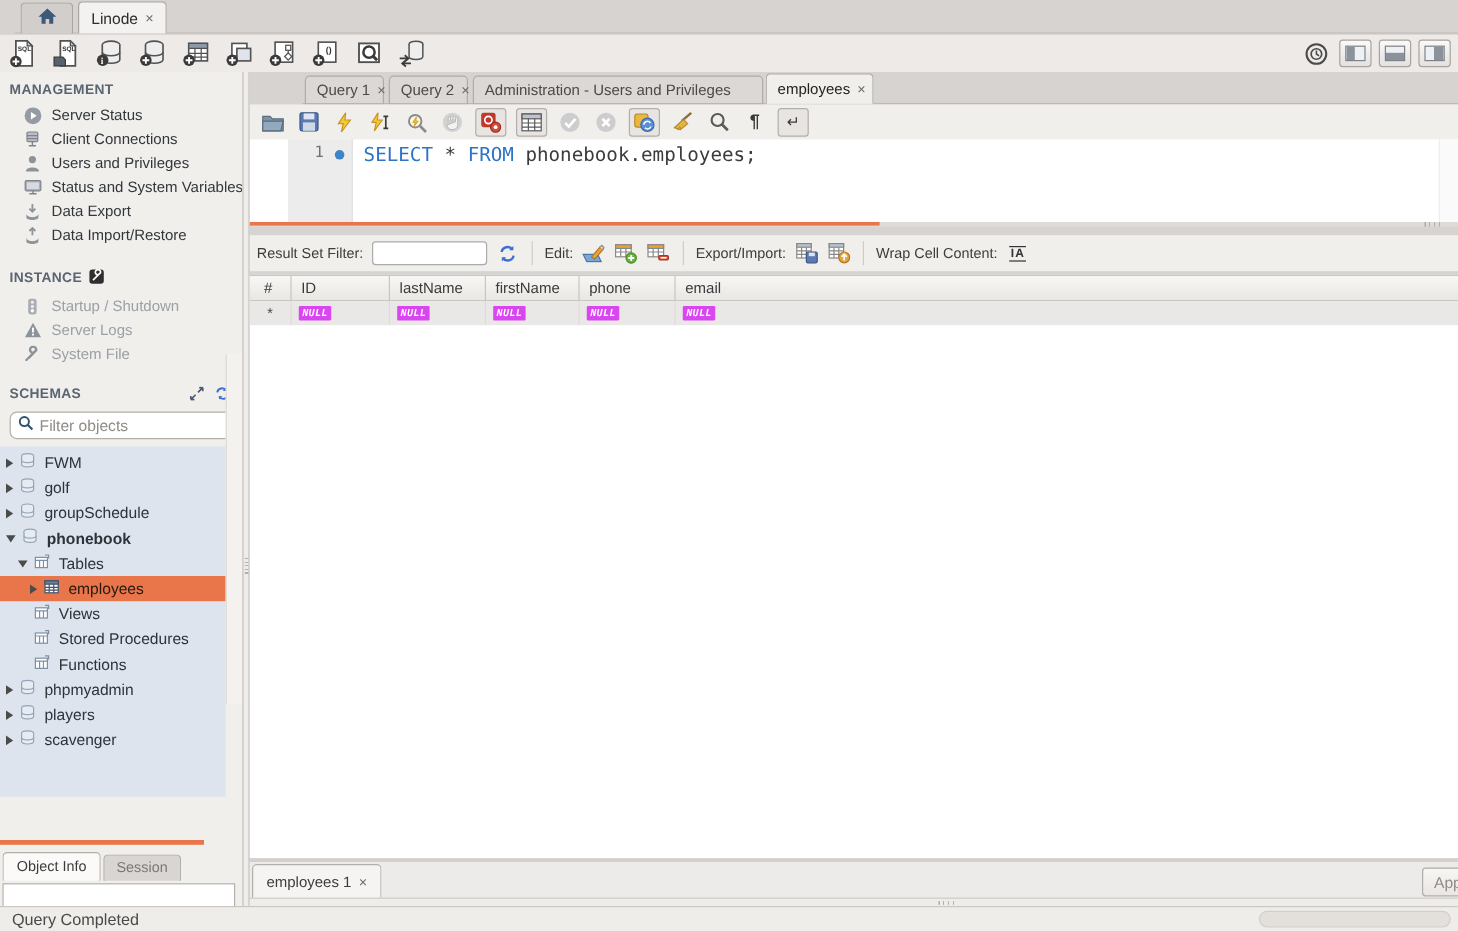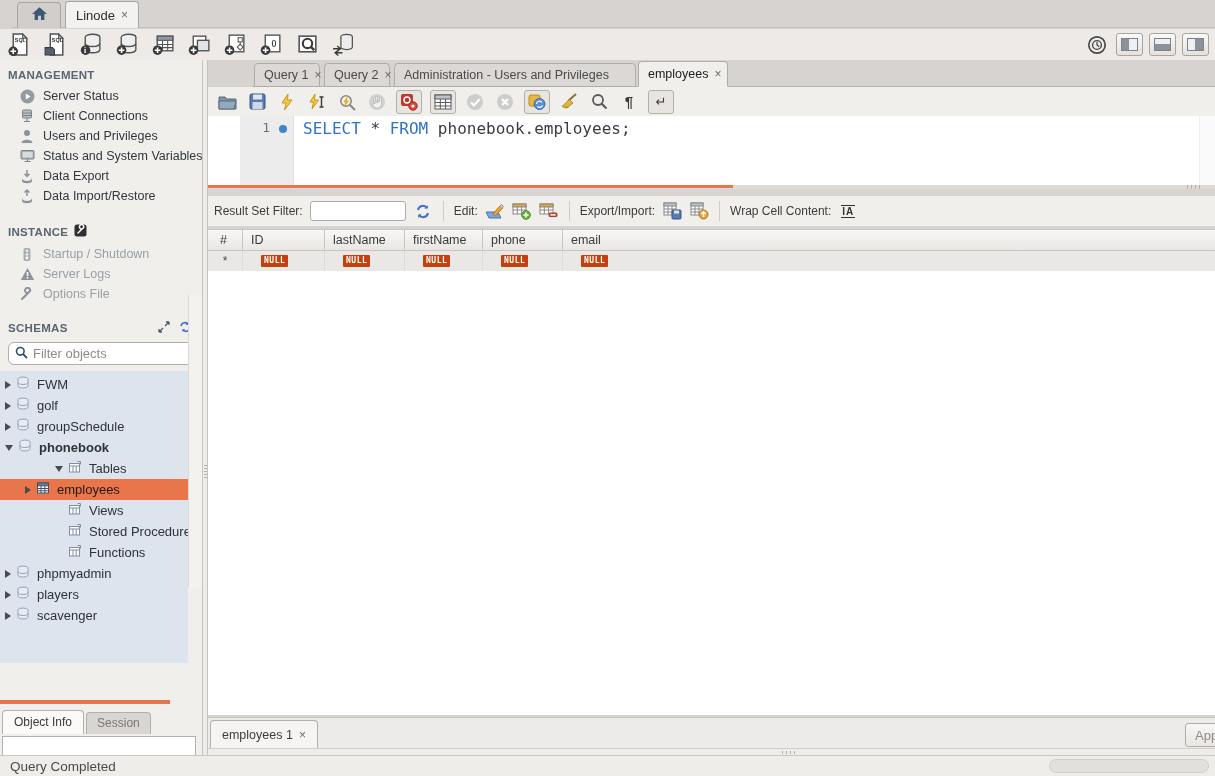--- a/index.html
+++ b/index.html
@@ -28,21 +28,21 @@
   .mi { width:16px; height:16px; flex:0 0 16px; display:flex; align-items:center; justify-content:center; }
   .sch-head { position:relative; }
   .sch-icons { position:absolute; right:10px; top:8px; display:flex; gap:9px; }
   .filter-wrap { margin:3px 8px 6px 8px; height:23px; background:#fff; border:1px solid #b3afab; border-radius:6px; display:flex; align-items:center; padding:0 6px; gap:5px; }
   .filter-wrap input { border:none; outline:none; flex:1; font-size:13px; color:#444; font-family:"Liberation Sans",sans-serif; background:transparent; }
   .filter-wrap input::placeholder { color:#8f8b87; }
 
   #tree { background:#dde4ee; width:188px; height:292px; padding-top:3px; }
   .trow { height:21px; display:flex; align-items:center; gap:5px; font-size:13px; color:#2e3339; white-space:nowrap; }
   .trow .lbl { padding-left:2px; }
-  .lvl0 { padding-left:5px; } .lvl1 { padding-left:15px;margin-left:40px; }
+  .lvl0 { padding-left:5px; } .lvl1 { padding-left:15px; }
   .exp { width:0; height:0; border-style:solid; flex:0 0 auto; }
   .exp.right { border-width:4px 0 4px 6px; border-color:transparent transparent transparent #4b4b4b; }
   .exp.down { border-width:6px 4px 0 4px; border-color:#4b4b4b transparent transparent transparent; }
   .trow.sel { background:#e8764a; width:202px; margin-left:0; padding-left:25px; color:#26190f; }
   .trow.bold .lbl { font-weight:bold; }
   #tree-scroll { position:absolute; left:188px; top:235px; width:14px; height:292px; background:#f4f2ef; border-left:1px solid #ddd9d5; }
   #side-loader { position:absolute; left:0; top:640px; width:170px; height:4px; background:#e8764a; }
   .oi-tabs { position:absolute; left:2px; top:650px; display:flex; align-items:flex-end; gap:2px; }
   .oi-tab { font-size:12px; padding:4px 11px 5px; border:1px solid #b3afab; border-bottom:none; border-radius:4px 4px 0 0; }
   .oi-tab.active { background:#fbfaf9; color:#3a3a3a; }
@@ -79,21 +79,21 @@
   #rtoolbar .sep { width:1px; height:20px; background:#cfcbc7; margin:0 3px; }
   #rs-filter { width:96px; height:20px; border:1px solid #ababab; border-radius:3px; font-size:12px; padding:0 4px; font-family:"Liberation Sans",sans-serif; }
   .ri { width:20px; height:20px; display:flex; align-items:center; justify-content:center; }
   .wrap-ic { font-size:10px; font-weight:bold; color:#333; border-top:1.5px solid #333; border-bottom:1.5px solid #333; padding:0 1px; letter-spacing:1px; }
 
   #grid { position:absolute; left:0; top:169px; width:1007px; height:486px; background:#fff; }
   #ghead { position:absolute; left:0; top:0; width:1007px; height:22px; background:linear-gradient(#f8f7f5,#e9e7e4); border-top:1px solid #c9c5c1; border-bottom:1px solid #c9c5c1; }
   .gh { position:absolute; top:0; height:21px; line-height:21px; font-size:12.5px; color:#3a3a3a; padding-left:8px; border-right:1px solid #c9c5c1; }
   #grow { position:absolute; left:0; top:22px; width:1007px; height:20px; background:#e9e8e6; }
   .gc { position:absolute; top:0; height:20px; display:flex; align-items:center; border-right:1px solid #dcdcdc; }
-  .null-badge { font-family:"DejaVu Sans Mono",monospace; font-size:8px; font-weight:bold; letter-spacing:.5px; color:#fff; background:#c2410c; padding:1px 3px 2px; border-radius:1px; margin-left:18px; }
+  .null-badge { font-family:"DejaVu Sans Mono",monospace; font-size:8px; font-weight:bold; letter-spacing:.5px; color:#fff; background:#d946ef; padding:1px 3px 2px; border-radius:1px; margin-left:6px;font-style:italic; }
   .row-marker { width:100%; text-align:center; color:#4a4a4a; font-size:12px; }
 
   #btabs { position:absolute; left:0; top:657px; width:1007px; height:31px; background:#edebe9; border-top:1px solid #c6c2be; }
   .btab { position:absolute; left:2px; top:2px; height:29px; background:#f6f4f2; border:1px solid #b3afab; border-bottom:none; border-radius:4px 4px 0 0; display:flex; align-items:center; gap:6px; padding:0 11px; font-size:12.5px; color:#3c3c3c; }
   #apply-btn { position:absolute; left:977px; top:5px; width:48px; height:24px; background:linear-gradient(#f8f6f4,#e9e6e3); border:1px solid #b1ada9; border-radius:3px; font-size:13px; color:#8f8b87; display:flex; align-items:center; padding-left:9px; }
   #bdiv { position:absolute; left:0; top:688px; width:1007px; height:7px; background:#efedea; border-top:1px solid #d2ceca; }
   #bdiv .grip { position:absolute; left:574px; top:2px; width:14px; height:3px; background:repeating-linear-gradient(90deg,#b3afab 0 1px, transparent 1px 4px); }
 
   
   #statusbar { position:absolute; left:0; top:755px; width:1215px; height:21px; background:#efedea; border-top:1px solid #cbc7c3; font-size:13.5px; color:#4a4a4a; display:flex; align-items:center; padding-left:10px; }
@@ -323,21 +323,21 @@
         </svg>
       </span>
     <span>Server Logs</span>
   </div>
   <div class="side-item dis">
     <span class="mi">
         <svg width="14" height="14" viewBox="0 0 14 14">
           <path d="M2 12 L8 6 a2.6 2.6 0 1 1 2.2 -2.2 L4.2 10" stroke="#8d939a" stroke-width="2" fill="none" stroke-linecap="round"></path>
         </svg>
       </span>
-    <span>Options File</span>
+    <span>System File</span>
   </div>
 
   <div class="side-h sch-head" style="margin-top:9px;">
     <span>SCHEMAS</span>
     <span class="sch-icons">
       <span><svg width="12" height="12" viewBox="0 0 12 12">
             <path d="M1 11 L5 7 M11 1 L7 5 M1 11 v-3 m0 3 h3 M11 1 v3 m0-3 h-3" stroke="#49596d" stroke-width="1.3" fill="none"></path>
           </svg></span>
       <span><svg width="13" height="12" viewBox="0 0 13 12">
             <path d="M2 5 a4 4 0 0 1 7.4 -1.4 M11 7 a4 4 0 0 1 -7.4 1.4" stroke="#3f6fd1" stroke-width="1.6" fill="none"></path>

